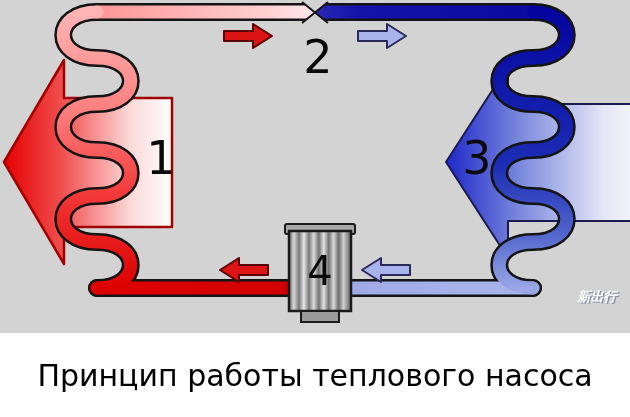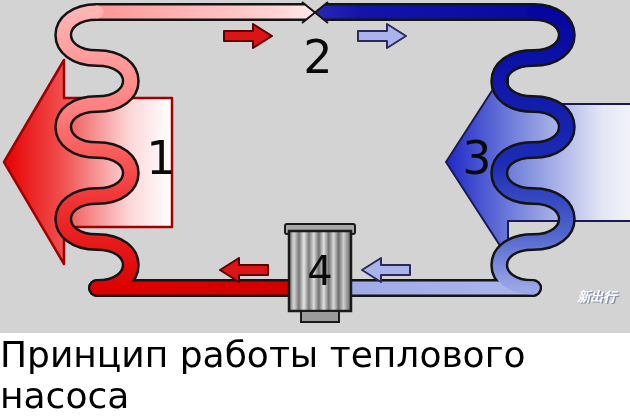--- a/index.html
+++ b/index.html
@@ -5,21 +5,21 @@
   html,body{margin:0;padding:0;background:#fff;}
   #stage{
     position:relative;width:630px;height:417px;overflow:hidden;
     background:#ffffff;font-family:"DejaVu Sans",sans-serif;
   }
   #diagram-svg{position:absolute;left:0;top:0;}
   #caption{
     position:absolute;left:0;top:333px;width:630px;height:84px;background:#ffffff;
     display:flex;align-items:center;justify-content:center;
   }
-  #caption span{font-size:36px;color:#000;font-family:"DejaVu Sans",sans-serif;}
+  #caption span{font-size:30px;color:#000;font-family:"DejaVu Sans",sans-serif;}
   svg text{font-family:"DejaVu Sans",sans-serif;}
 </style>
 </head>
 <body>
 
 <div id="stage">
 
 <svg id="diagram-svg" width="630" height="333" viewBox="0 0 630 333">
   <defs>
     <linearGradient id="gTop" gradientUnits="userSpaceOnUse" x1="97" y1="0" x2="533" y2="0">

